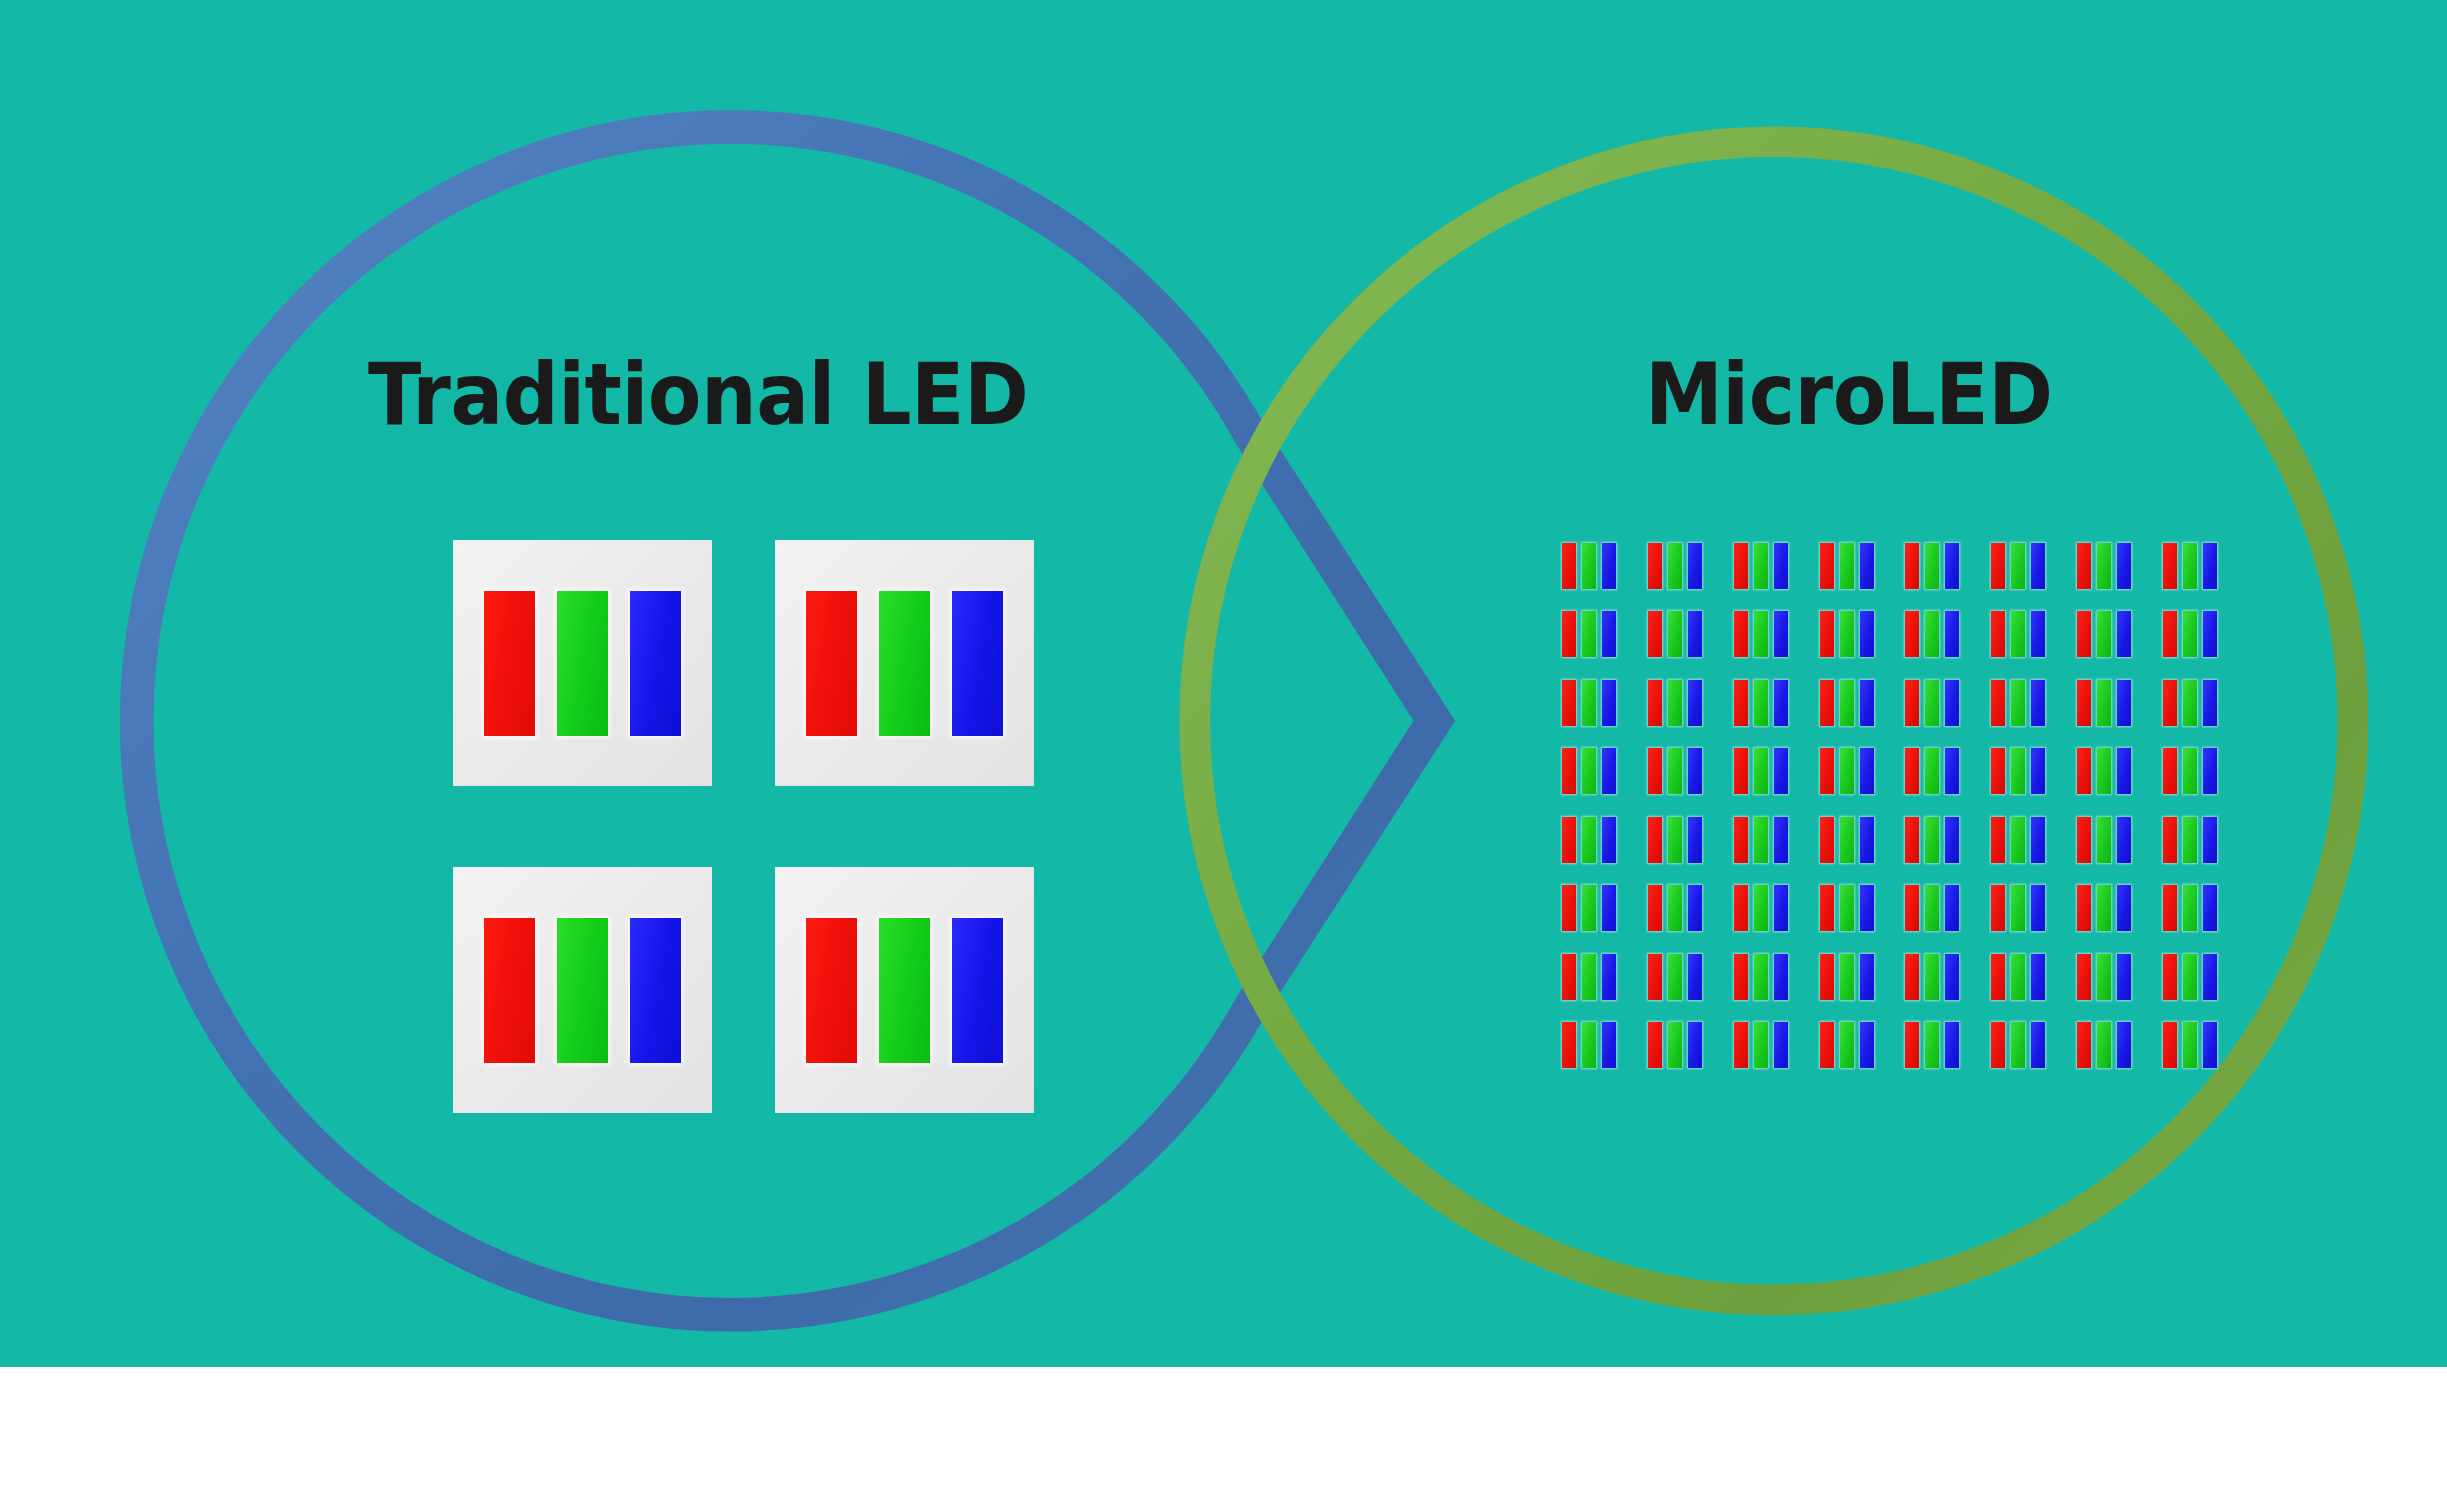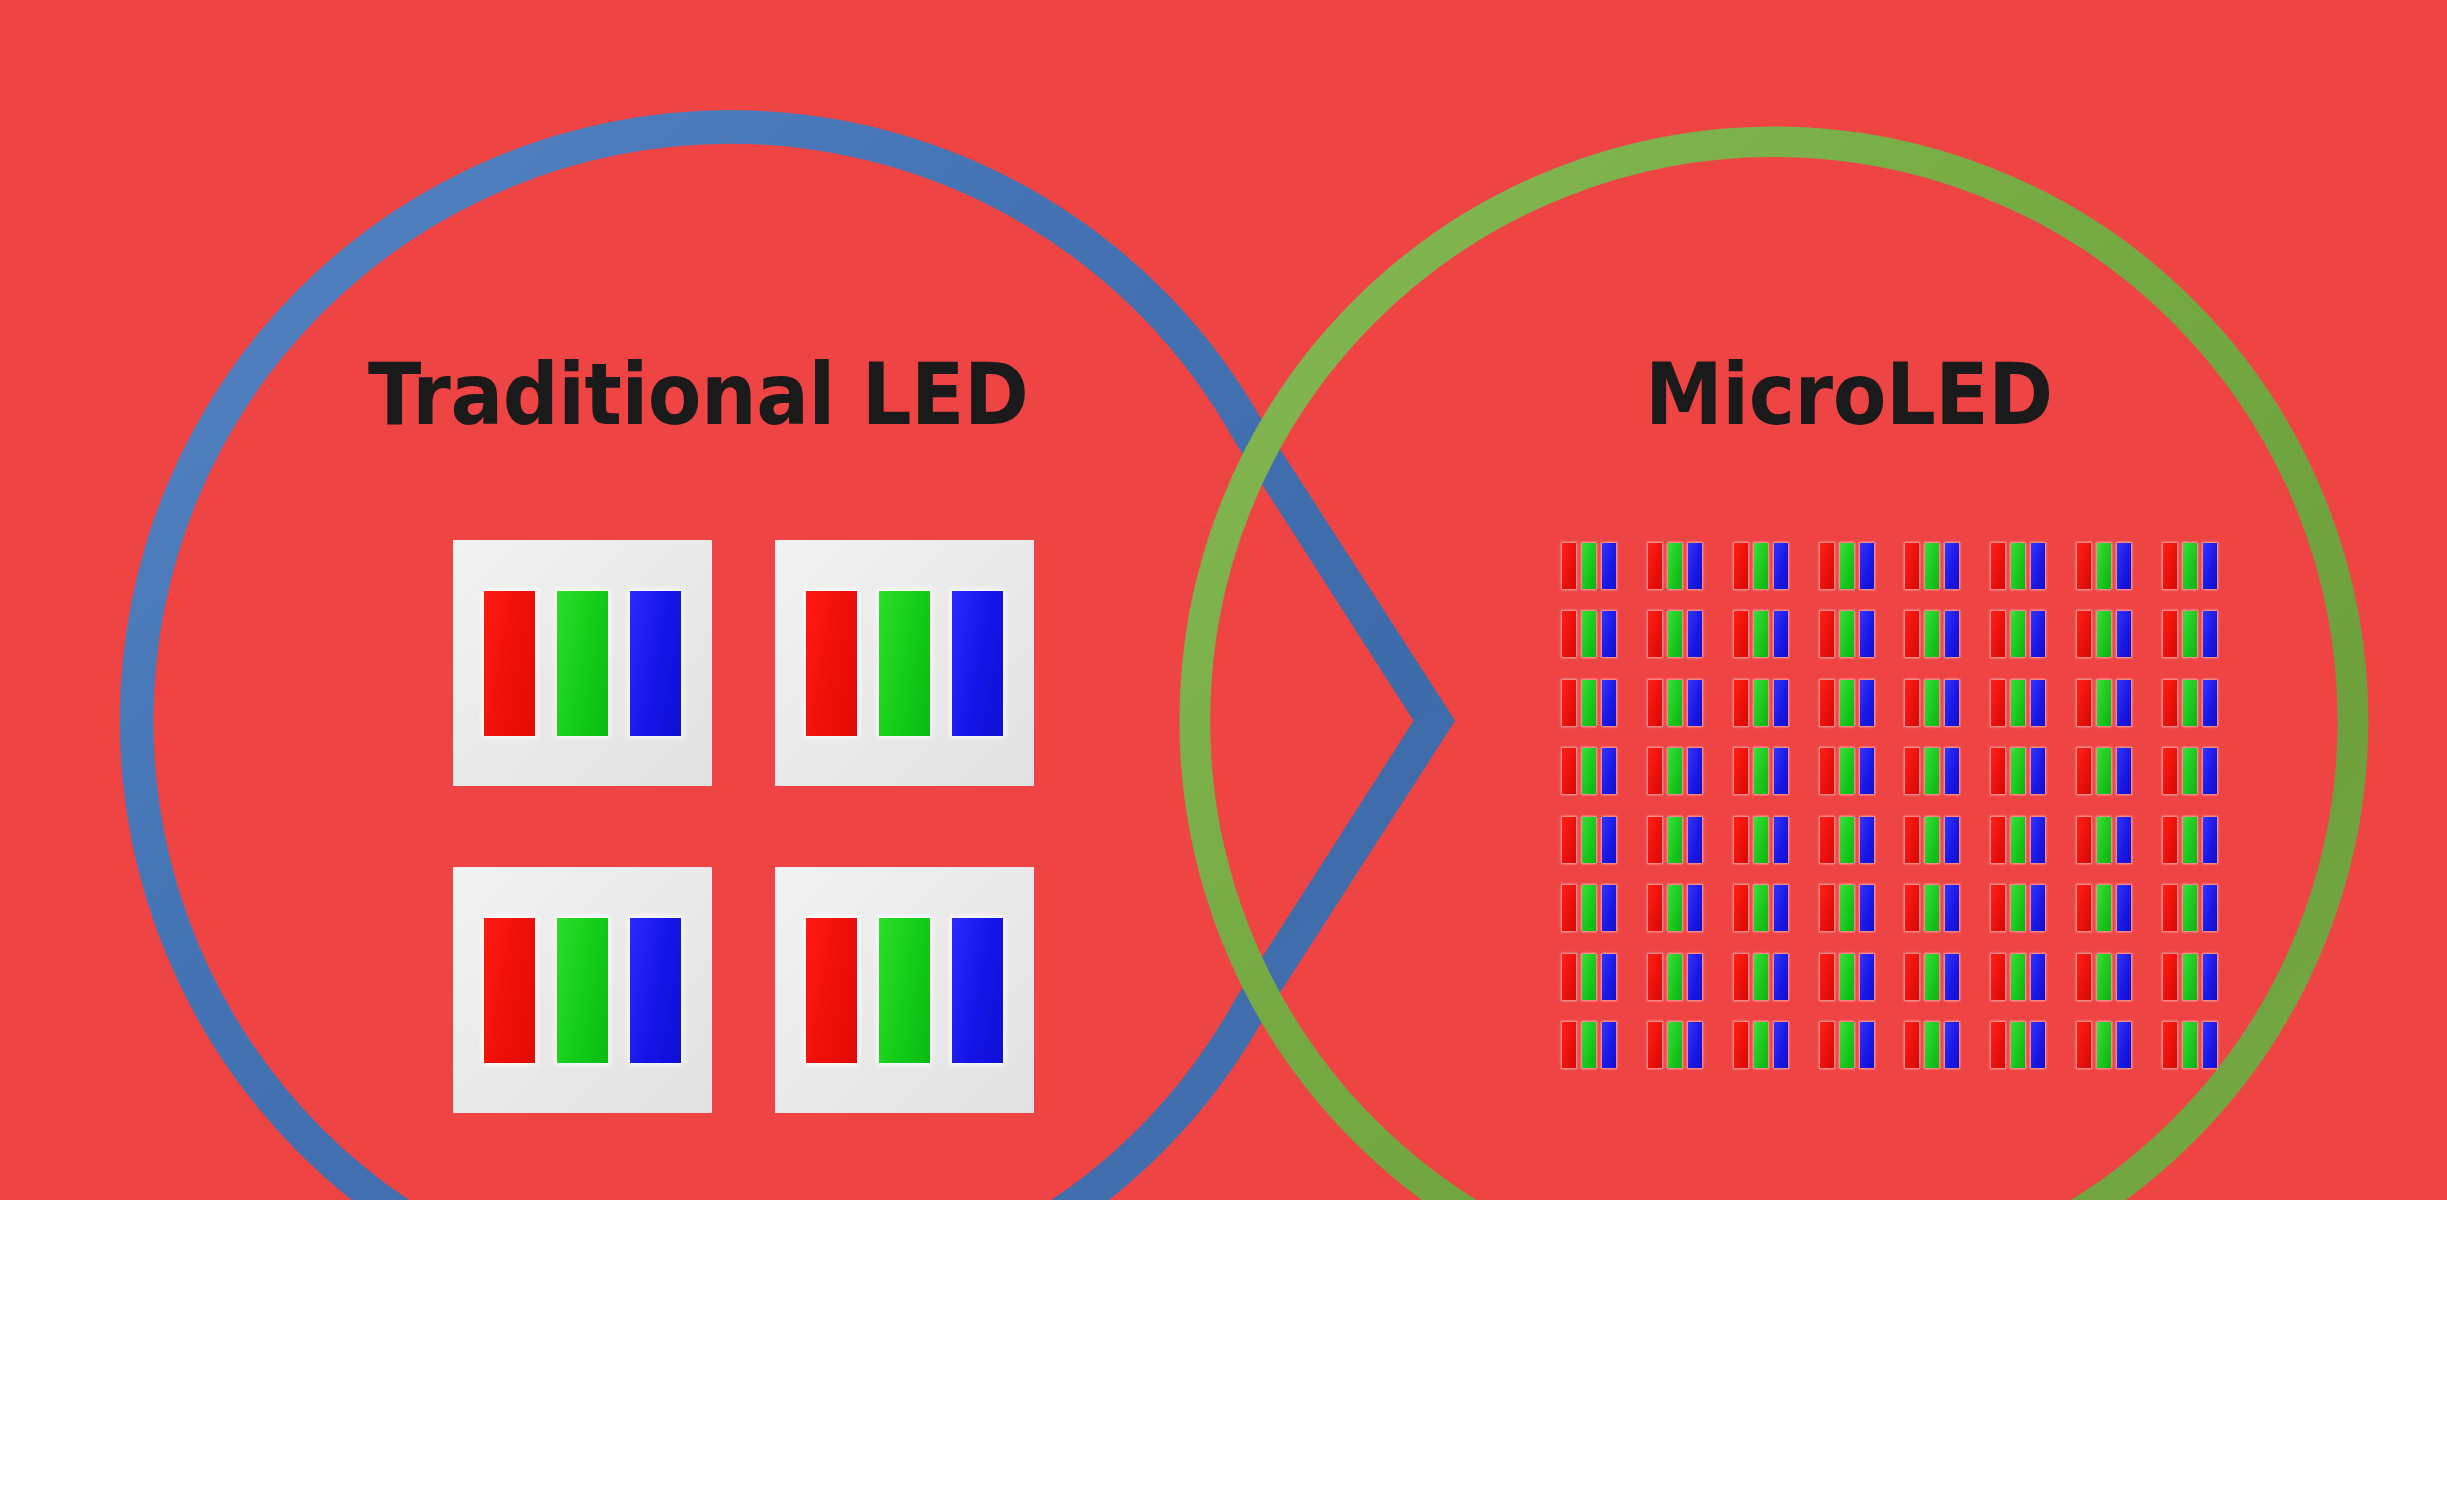--- a/index.html
+++ b/index.html
@@ -6,22 +6,22 @@
     margin: 0;
     padding: 0;
     background: #ffffff;
   }
   body {
     font-family: "Liberation Sans", sans-serif;
   }
   #canvas {
     position: relative;
     width: 2447px;
-    height: 1200px;
-    background: #ef4444;
+    height: 1367px;
+    background: #14b8a6;
     overflow: hidden;
   }
   #diagram-svg {
     position: absolute;
     left: 0;
     top: 0;
     width: 2447px;
     height: 1505px;
   }
 

